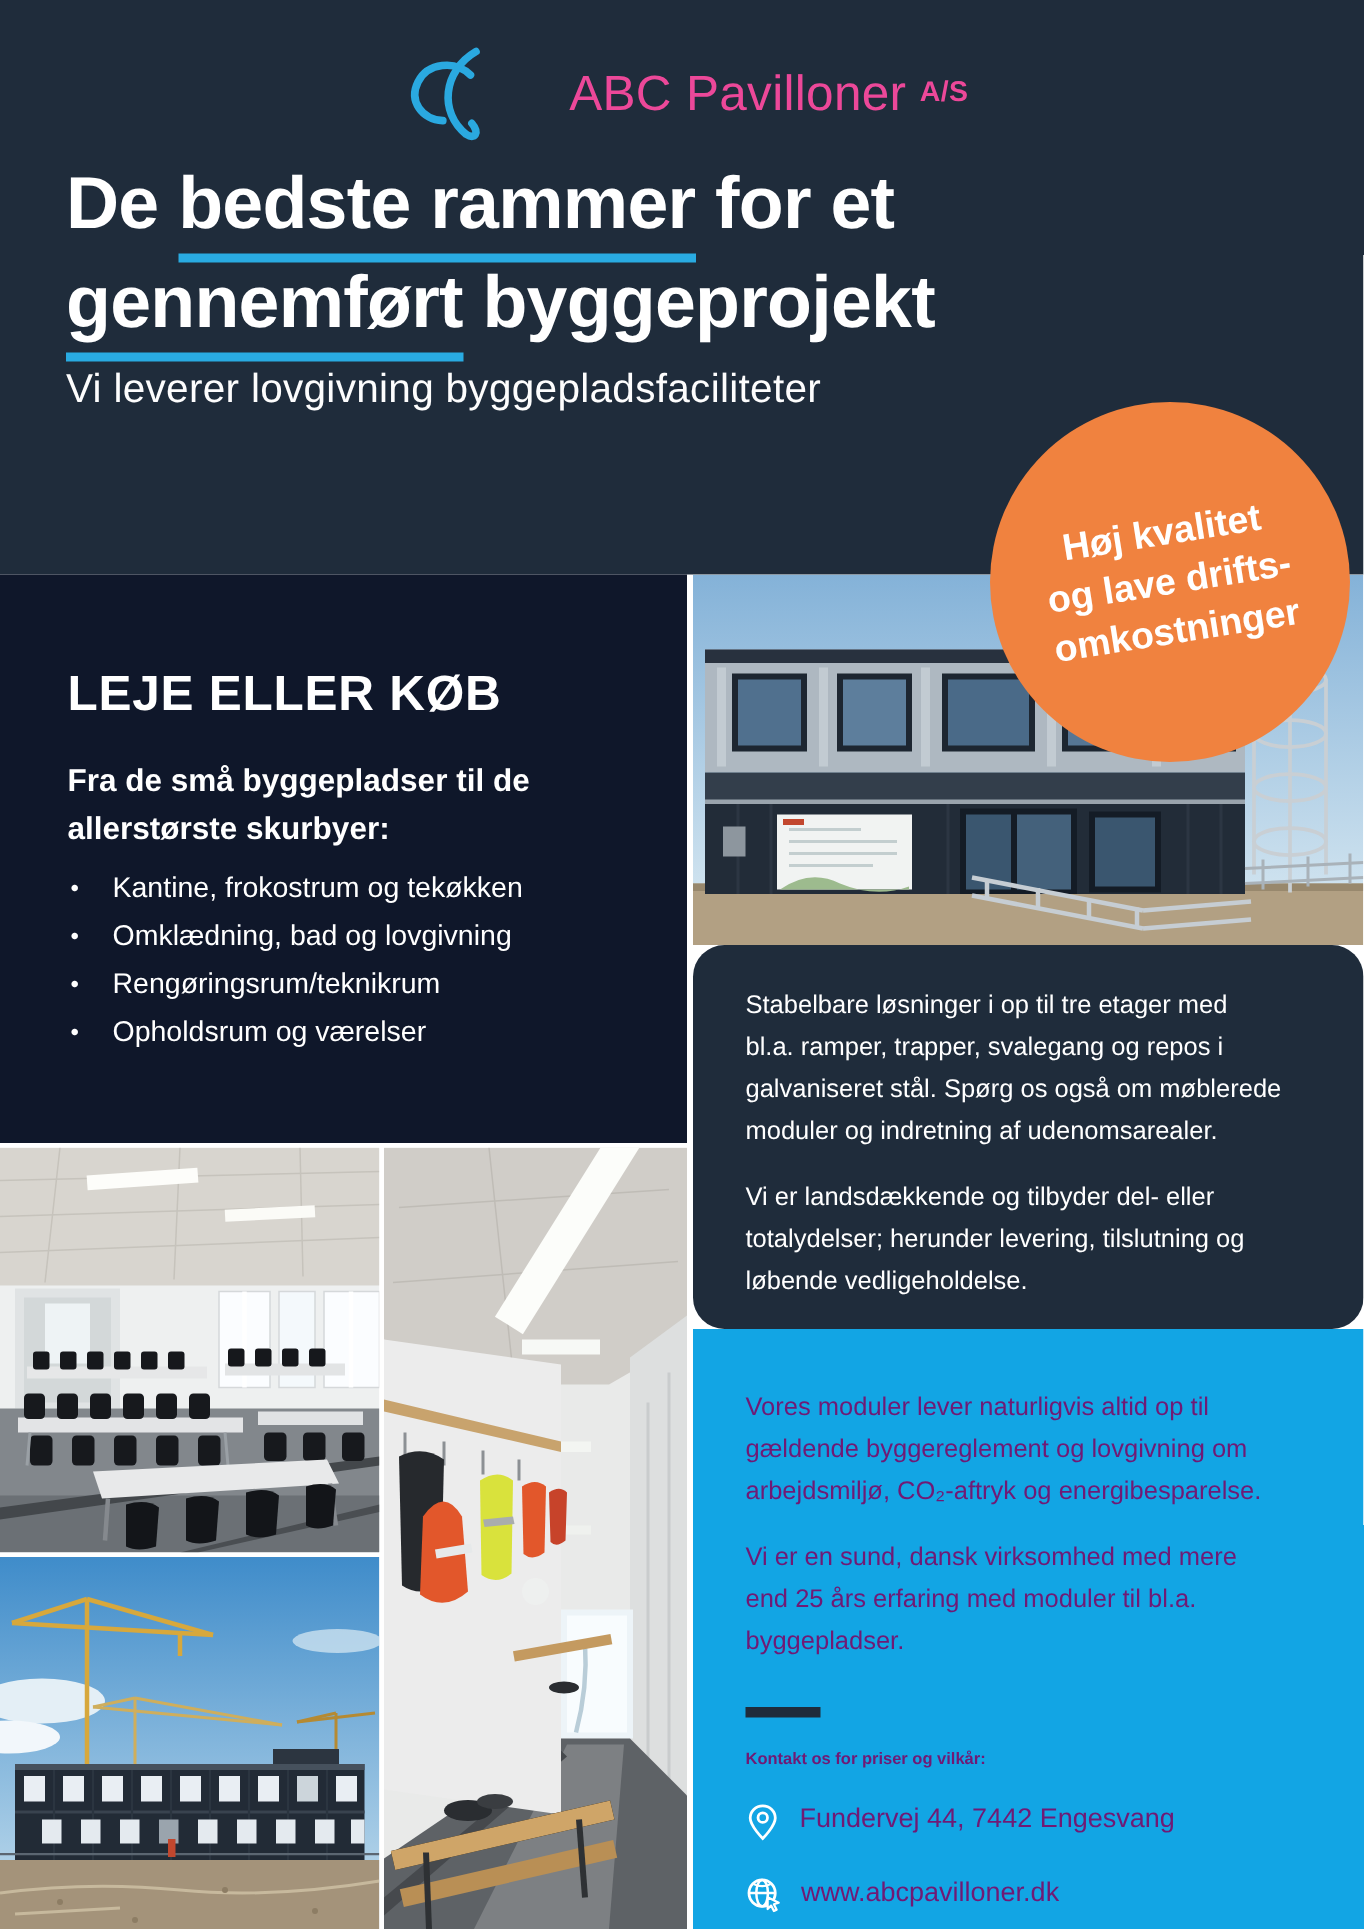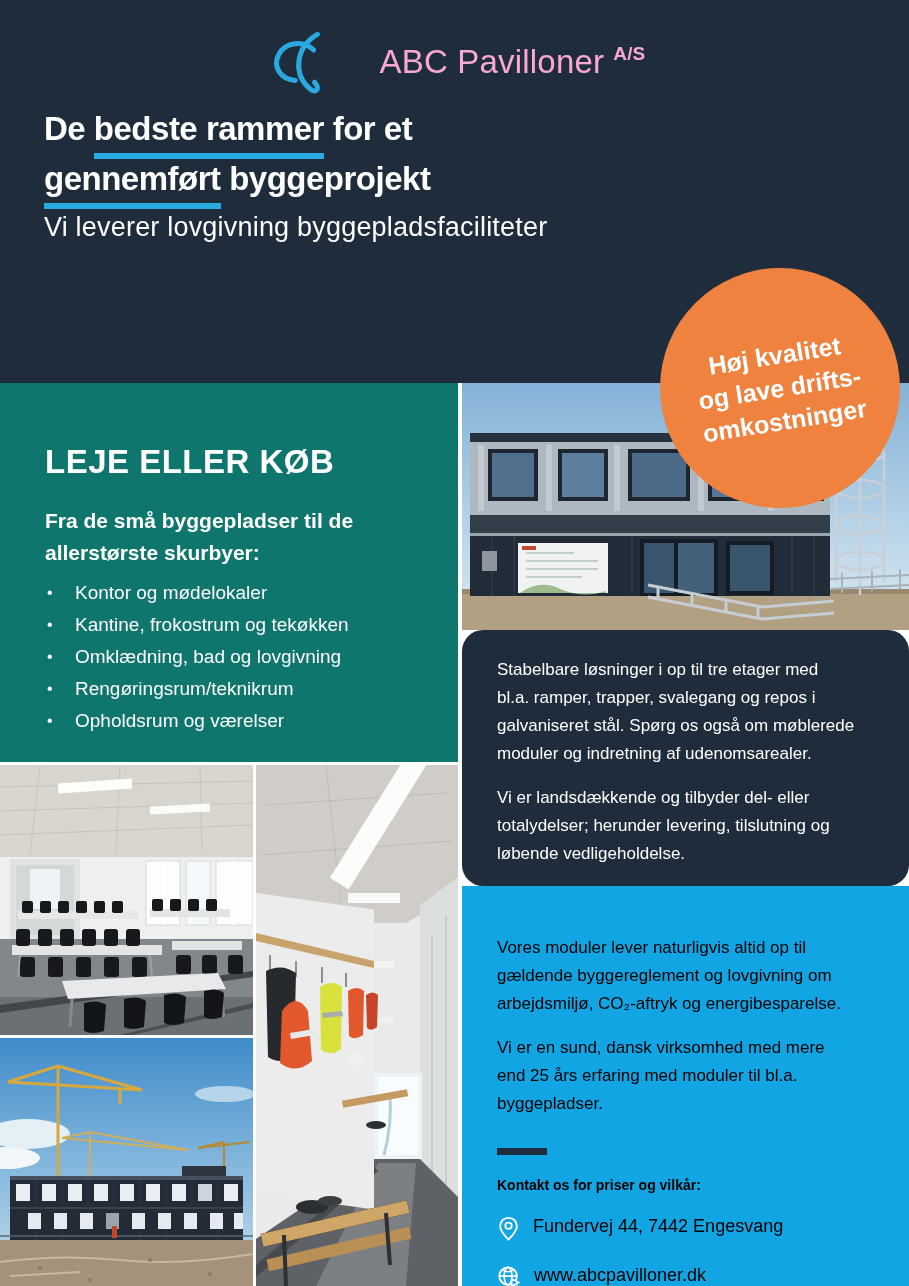--- a/index.html
+++ b/index.html
@@ -6,50 +6,50 @@
   html,body { background:#ffffff; }
   body {
     width:909px; height:1286px; position:relative; overflow:hidden;
     font-family:"Liberation Sans", sans-serif; -webkit-font-smoothing:antialiased;
   }
   .abs { position:absolute; }
 
   
   .header { left:0; top:0; width:909px; height:383px; background:#1f2c3b; }
   .logo-row { display:flex; align-items:center; justify-content:center; gap:14px; padding-top:26px; }
-  .logo-text { color:#f9a8d4; font-size:33px; font-weight:500; letter-spacing:0.2px; display:flex; align-items:flex-start; gap:9px;margin-left:32px; }
+  .logo-text { color:#ec4899; font-size:33px; font-weight:500; letter-spacing:0.2px; display:flex; align-items:center; gap:9px;margin-left:32px; }
   .logo-suffix { font-size:19px; font-weight:700; }
   .head-wrap { padding:14px 44px 0 44px; }
-  .head-line { font-size:33px; font-weight:700; color:#ffffff; line-height:1.0; margin-bottom:17px; letter-spacing:-0.5px; }
+  .head-line { font-size:49px; font-weight:700; color:#ffffff; line-height:1.0; margin-bottom:17px; letter-spacing:-0.5px; }
   .ul-blue { border-bottom:6px solid #29abe2; padding-bottom:6px; }
   .subtitle { font-size:27px; font-weight:400; color:#fdfdfd; margin-top:10px; letter-spacing:0.2px; }
 
   
   .badge { left:660px; top:268px; width:240px; height:240px; border-radius:50%;
     background:#f0823f; z-index:6; display:flex; align-items:center; justify-content:center; }
   .badge-text { transform:rotate(-9deg); color:#ffffff; font-size:25px; font-weight:700;
     text-align:center; line-height:1.32; white-space:pre-line; }
 
   
-  .panel-left { left:0; top:383px; width:458px; height:379px; background:#0f766e; color:#ffffff; padding:60px 40px 12px 45px; }
+  .panel-left { left:0; top:383px; width:458px; height:379px; background:#0f172a; color:#ffffff; padding:60px 40px 12px 45px; }
   .panel-title { font-size:33px; font-weight:700; letter-spacing:0.5px; margin-bottom:24px; }
   .panel-intro { font-size:21px; font-weight:700; line-height:32px; white-space:pre-line; margin-bottom:8px; }
   .bullet-list { list-style:none; }
   .bullet-list li { position:relative; padding-left:30px; font-size:19px; line-height:32px; }
   .bullet-list li::before { content:"•"; position:absolute; left:2px; top:0; font-size:16px; }
 
   
   .photo-box { overflow:hidden; }
   .photo-box svg { display:block; }
   .box-dark { left:462px; top:630px; width:447px; height:256px; background:#1f2c3b; color:#ffffff; padding:26px 22px 0 35px;border-radius:21px; }
   .box-dark p, .box-blue p { font-size:17px; line-height:28px; white-space:pre-line; }
   .box-dark p + p, .box-blue p + p { margin-top:16px; }
-  .box-blue { left:462px; top:886px; width:447px; height:400px; background:#12a5e4; color:#000000; padding:48px 22px 0 35px; }
+  .box-blue { left:462px; top:886px; width:447px; height:400px; background:#12a5e4; color:#701a75; padding:38px 22px 0 35px; }
   .divider { width:50px; height:7px; background:#1f2c3b; margin-top:30px; }
-  .contact-heading { font-size:14px; font-weight:700; margin-top:22px; margin-bottom:10px; }
+  .contact-heading { font-size:11px; font-weight:700; margin-top:22px; margin-bottom:10px; }
   .contact-row { display:flex; gap:13px; margin-top:23px; }
   .contact-row svg { flex:0 0 auto; }
   .contact-row span { font-size:18px; }
 </style>
 </head>
 <body>
 
 <div class="abs header">
   <div class="logo-row">
     <svg width="70" height="72" viewBox="0 0 76 78" aria-hidden="true">
@@ -72,21 +72,20 @@
   <div class="badge-text">Høj kvalitet
 og lave drifts-
 omkostninger</div>
 </div>
 
 <div class="abs panel-left">
   <div class="panel-title">LEJE ELLER KØB</div>
   <div class="panel-intro">Fra de små byggepladser til de
 allerstørste skurbyer:</div>
   <ul class="bullet-list">
-    <li>Kontor og mødelokaler</li>
     <li>Kantine, frokostrum og tekøkken</li>
     <li>Omklædning, bad og lovgivning</li>
     <li>Rengøringsrum/teknikrum</li>
     <li>Opholdsrum og værelser</li>
   </ul>
 </div>
 
 <div class="abs photo-box" style="left:462px; top:383px; width:447px; height:247px;">
   <svg width="447" height="247" viewBox="0 0 447 247" aria-hidden="true">
     <defs>

